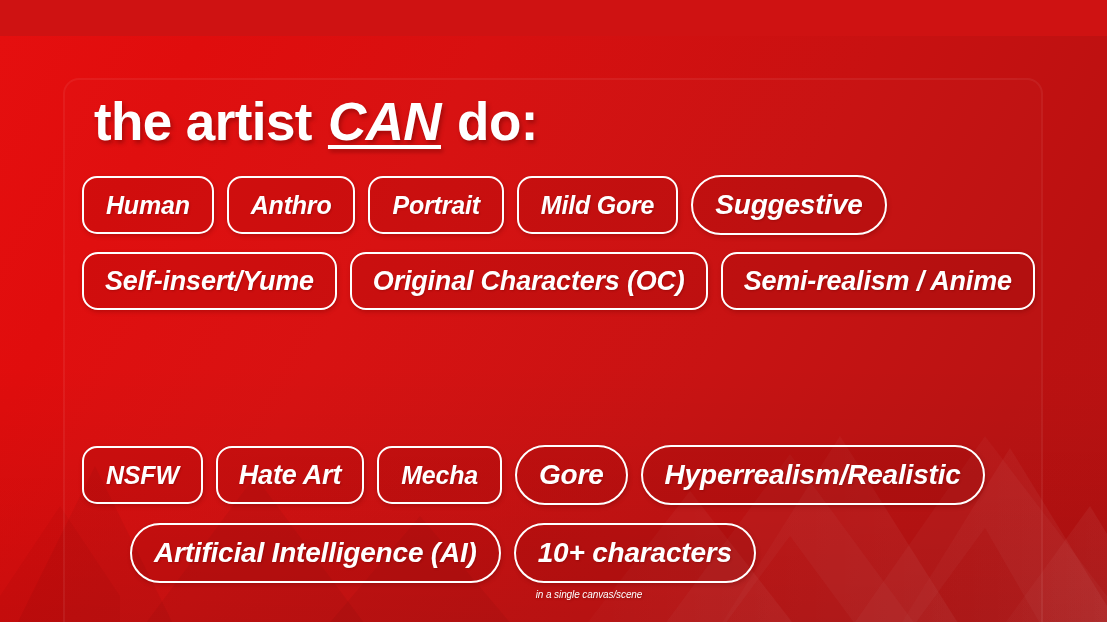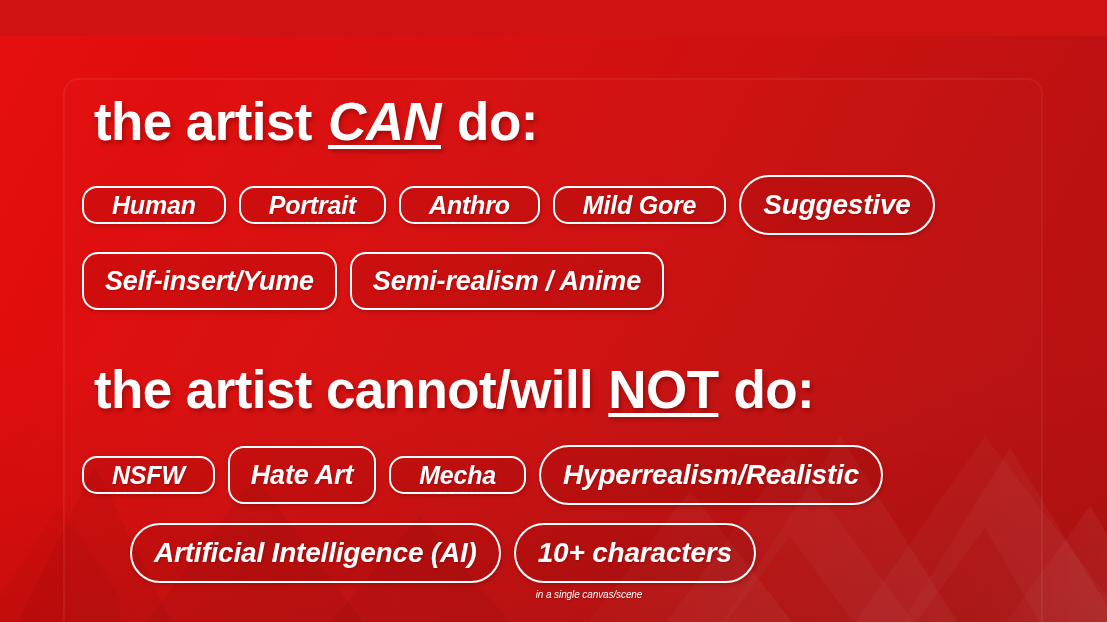--- a/index.html
+++ b/index.html
@@ -106,22 +106,22 @@
     border-radius: 15px;
     color: #ffffff;
     font-style: italic;
     font-weight: bold;
     font-size: 25px;
     letter-spacing: -0.2px;
     white-space: nowrap;
     background: rgba(110,0,0,0.12);
     box-shadow: 1px 2px 4px rgba(95,0,0,0.30);
     text-shadow: 1px 1px 2px rgba(95,0,0,0.30);
-    height: 38px;
-    padding: 0 28px;
+    height: 58px;
+    padding: 0 22px;
     margin-right: 13px;
   }
   .pill.big {
     font-size: 28px;
     height: 60px;
     border-radius: 30px;
     padding: 0 22px;
   }
   .pill.tall {
     font-size: 27px;
@@ -192,39 +192,38 @@
   </svg>
 
   <div class="panel-outline"></div>
 
   <div class="heading" id="heading-can">
     <span>the artist </span><span class="em-can">CAN</span><span> do:</span>
   </div>
 
   <div class="pill-row" id="row-can-1">
     <div class="pill">Human</div>
+    <div class="pill">Anthro</div>
     <div class="pill">Portrait</div>
-    <div class="pill">Anthro</div>
     <div class="pill">Mild Gore</div>
     <div class="pill big">Suggestive</div>
   </div>
 
   <div class="pill-row" id="row-can-2">
     <div class="pill tall">Self-insert/Yume</div>
+    <div class="pill tall">Original Characters (OC)</div>
     <div class="pill tall">Semi-realism / Anime</div>
   </div>
 
-  <div class="heading" id="heading-cannot">
-    <span>the artist cannot/will </span><span class="em-not">NOT</span><span> do:</span>
-  </div>
 
   <div class="pill-row" id="row-not-1">
     <div class="pill">NSFW</div>
     <div class="pill tall">Hate Art</div>
     <div class="pill">Mecha</div>
+    <div class="pill big">Gore</div>
     <div class="pill big">Hyperrealism/Realistic</div>
   </div>
 
   <div class="pill-row" id="row-not-2">
     <div class="pill big">Artificial Intelligence (AI)</div>
     <div class="pill big">10+ characters</div>
   </div>
 
   <div id="caption">in a single canvas/scene</div>
 

